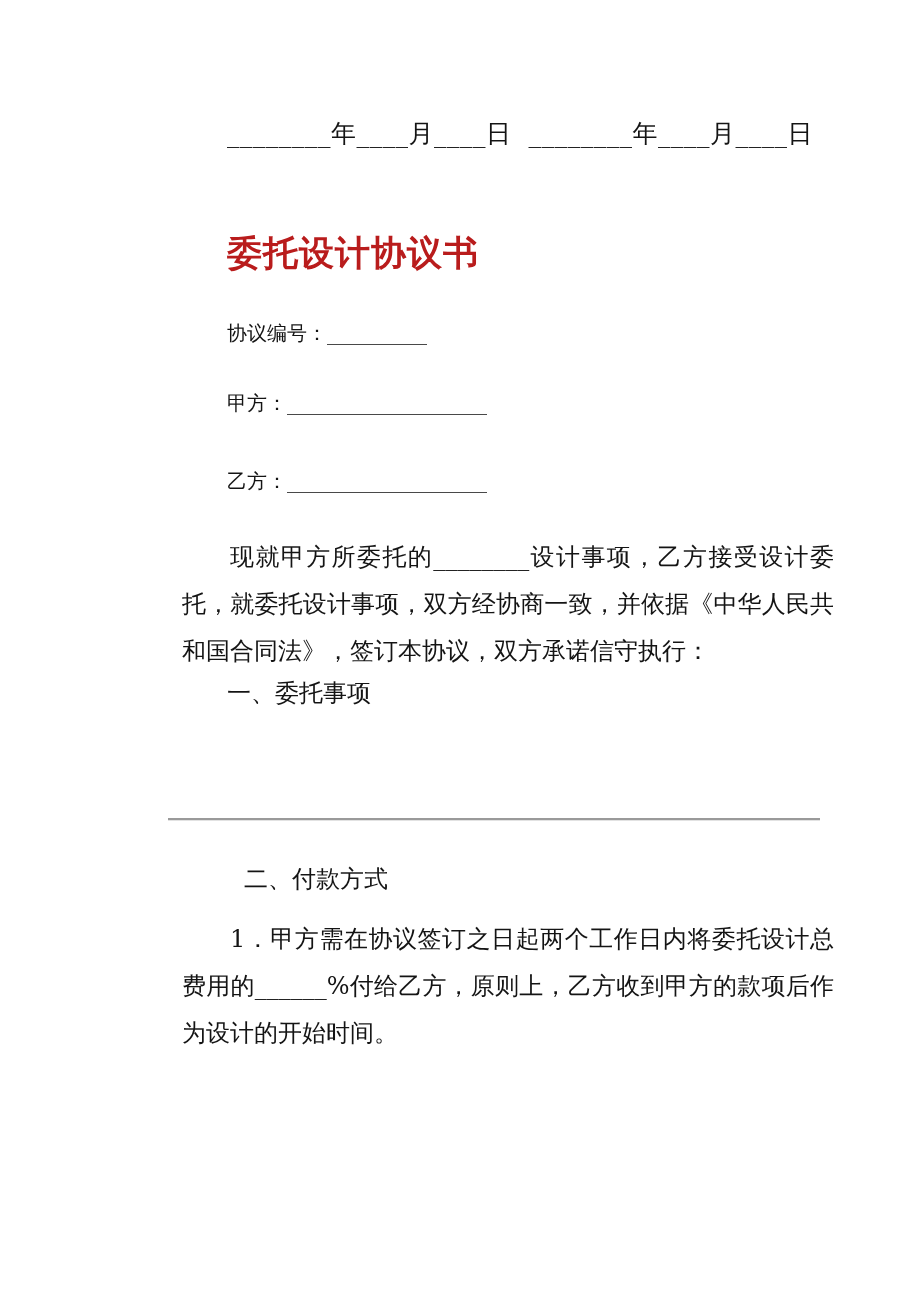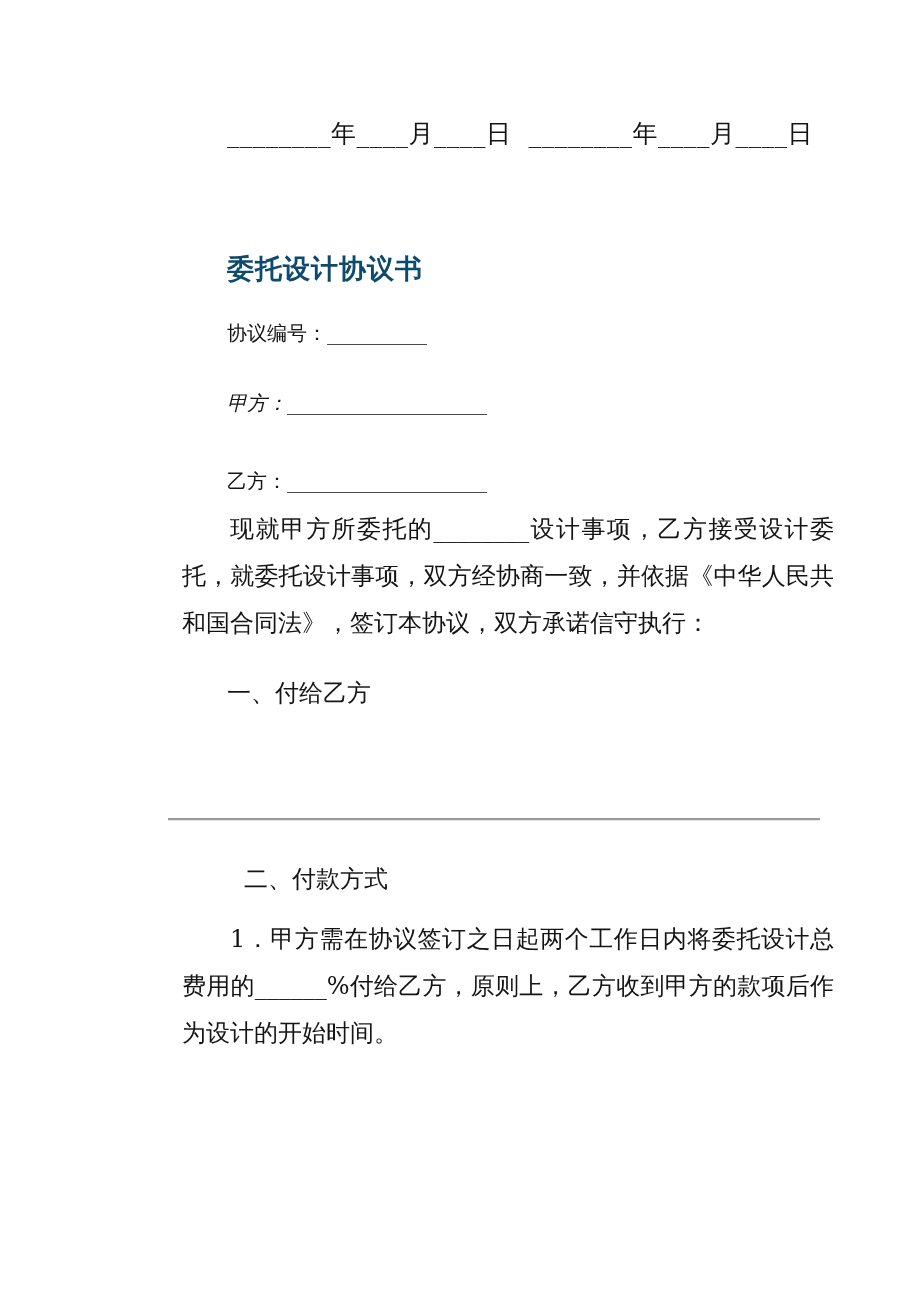--- a/index.html
+++ b/index.html
@@ -30,48 +30,48 @@
   .heading-red {
     top: 184px;
     left: 140px;
     font-size: 30px;
     line-height: 36px;
     font-weight: bold;
     color: #ff0000;
     letter-spacing: 1px;
   }
   .heading-blue {
-    top: 252px;
+    top: 236px;
     left: 185px;
-    font-size: 27px;
+    font-size: 35px;
     line-height: 34px;
     font-weight: bold;
-    color: #0c4a6e;
+    color: #b91c1c;
     letter-spacing: 1px;
   }
   .field {
     font-size: 20px;
     line-height: 34px;
     white-space: pre;
   }
   .field-agreement-no { top: 316px; left: 185px; }
-  .field-party-a     { top: 386px; left: 185px; font-style: italic; }
+  .field-party-a     { top: 386px; left: 185px; }
   .field-party-b     { top: 464px; left: 185px; }
 
   .para {
     left: 140px;
     width: 652px;
     font-size: 24px;
     line-height: 47px;
     text-align: justify;
     text-indent: 2em;
     word-break: break-all;
     overflow-wrap: anywhere;
   }
-  .para-intro   { top: 506px; }
+  .para-intro   { top: 534px; }
   .para-payment { top: 916px; }
 
   .section-title {
     font-size: 24px;
     line-height: 34px;
   }
   .section-1 { top: 676px; left: 185px; }
   .section-2 { top: 862px; left: 202px; }
 
   .divider {
@@ -94,21 +94,21 @@
   <div class="abs heading-blue">委托设计协议书</div>
 
   <div class="abs field field-agreement-no">协议编号：__________</div>
 
   <div class="abs field field-party-a">甲方：____________________</div>
 
   <div class="abs field field-party-b">乙方：____________________</div>
 
   <div class="abs para para-intro">现就甲方所委托的________设计事项，乙方接受设计委托，就委托设计事项，双方经协商一致，并依据《中华人民共和国合同法》，签订本协议，双方承诺信守执行：</div>
 
-  <div class="abs section-title section-1">一、付给乙方</div>
+  <div class="abs section-title section-1">一、委托事项</div>
 
   <div class="abs divider"></div>
 
   <div class="abs section-title section-2">二、付款方式</div>
 
   <div class="abs para para-payment">1．甲方需在协议签订之日起两个工作日内将委托设计总费用的______%付给乙方，原则上，乙方收到甲方的款项后作为设计的开始时间。</div>
 
 </div>
 
 </body></html>

